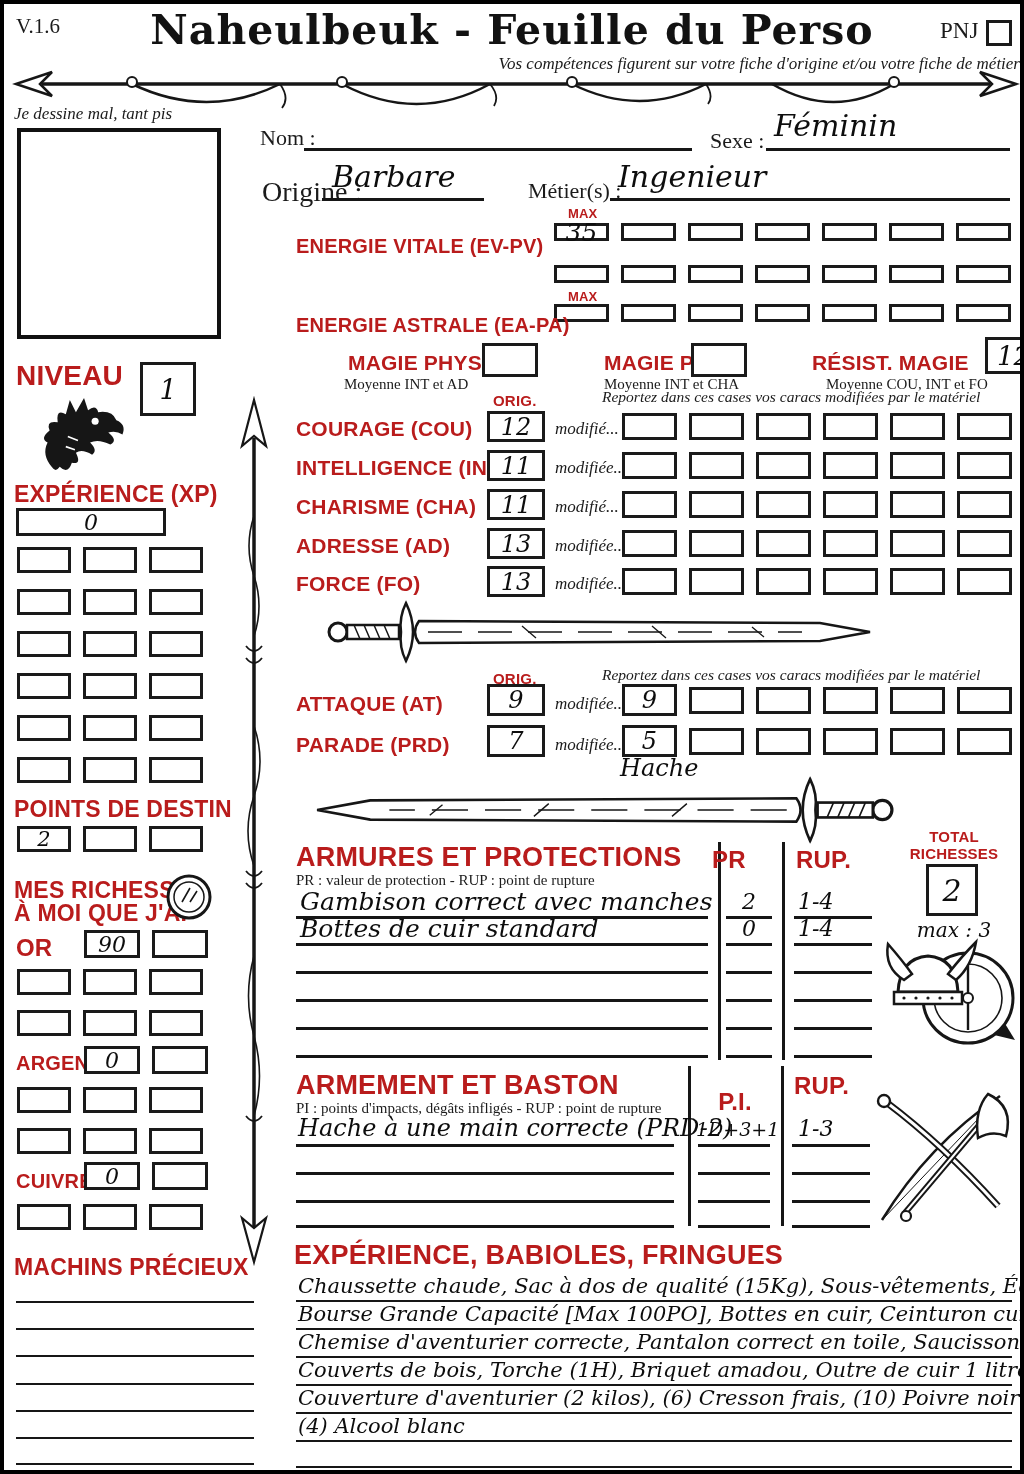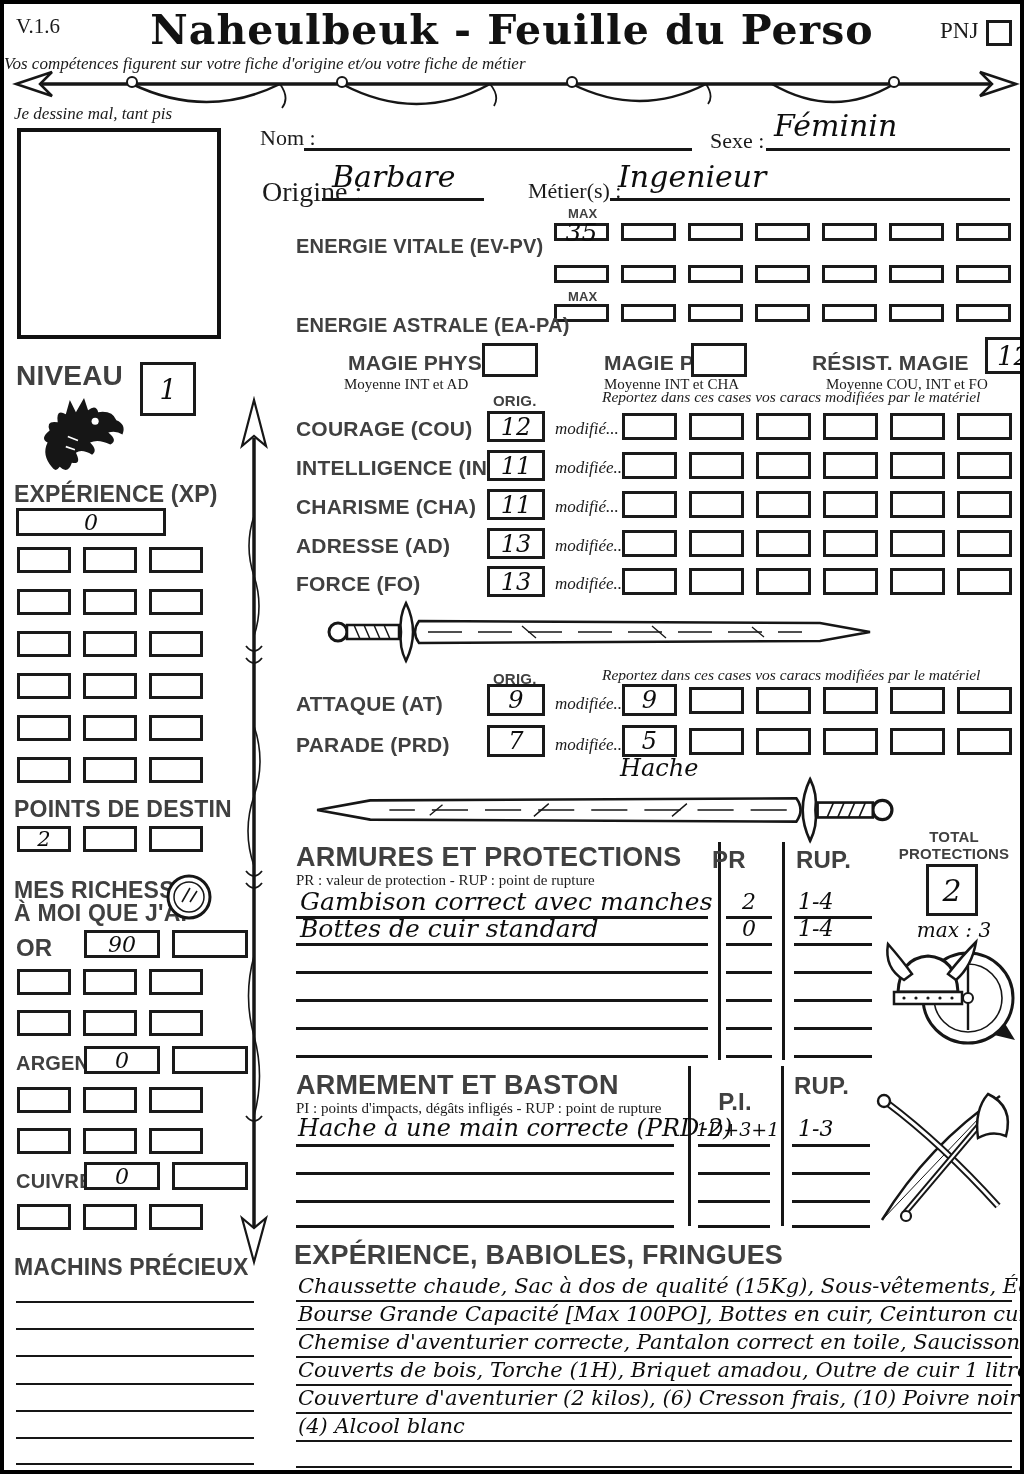--- a/index.html
+++ b/index.html
@@ -1,48 +1,48 @@
 <!DOCTYPE html>
 <html><head>
 <meta charset="utf-8">
 <style>
   html,body{margin:0;padding:0;background:#fff}
   #sheet{position:relative;width:1024px;height:1474px;background:#fff;border:4px solid #000;
          box-sizing:border-box;overflow:hidden;color:#151515}
   .abs{position:absolute}
   .lbl{position:absolute;font-family:"Liberation Sans",sans-serif;font-weight:bold;
-       letter-spacing:.2px;color:#404040;white-space:nowrap}
+       letter-spacing:.2px;color:#b91c1c;white-space:nowrap}
   .srf{position:absolute;font-family:"Liberation Serif",serif;color:#1b1b1b;white-space:nowrap}
   .it{position:absolute;font-family:"Liberation Serif",serif;font-style:italic;color:#1b1b1b;white-space:nowrap}
   .hw{font-family:"DejaVu Serif",serif;font-style:italic;font-weight:500;color:#0d0d0d;white-space:nowrap}
   .hwa{position:absolute}
   .bx{position:absolute;border:3px solid #1a1a1a;background:#fff;box-sizing:border-box;
       display:flex;align-items:center;justify-content:center}
   .rowf{position:absolute;display:flex;gap:12px}
   .cell{width:55px;height:27px;border:3px solid #1a1a1a;box-sizing:border-box;background:#fff;
         display:flex;align-items:center;justify-content:center;flex:0 0 auto}
   .cell.e{height:18px}
   .cell.s{width:54px;height:26px}
-  .cell.s2{width:76px;height:28px}
+  .cell.s2{width:56px;height:28px}
   .ul{position:absolute;height:0;border-bottom:3px solid #161616}
   .ul.thin{border-bottom-width:2px}
   .vline{position:absolute;width:3px;background:#161616}
   .ctr{text-align:center}
   svg{display:block}
 </style>
 </head>
 <body>
 
 <div id="sheet">
 
   <div class="srf" style="left:12px;top:10px;font-size:21px">V.1.6</div>
   <div class="abs" style="left:0;right:0;top:2px;text-align:center;font-family:'DejaVu Serif',serif;font-weight:bold;font-size:41px;letter-spacing:1px;color:#121212">Naheulbeuk - Feuille du Perso</div>
   <div class="srf" style="left:936px;top:14px;font-size:23px">PNJ</div>
   <div class="bx" style="left:982px;top:16px;width:26px;height:26px"></div>
-  <div class="it" style="left:0;right:0;top:50px;text-align:left;font-size:17px">Vos compétences figurent sur votre fiche d'origine et/ou votre fiche de métier</div>
+  <div class="it" style="left:0;right:0;top:50px;text-align:right;font-size:17px">Vos compétences figurent sur votre fiche d'origine et/ou votre fiche de métier</div>
 
   <div class="abs" style="left:8px;top:62px">
     <svg width="1008" height="48" viewBox="0 0 1008 48">
       <line x1="30" y1="18" x2="978" y2="18" stroke="#161616" stroke-width="3.5"></line>
       <path d="M4,18 L40,6 L28,18 L40,30 Z" fill="#fff" stroke="#161616" stroke-width="2.5"></path>
       <path d="M1004,18 L968,6 L980,18 L968,30 Z" fill="#fff" stroke="#161616" stroke-width="2.5"></path>
       <path d="M120,18 Q195,54 268,18" fill="none" stroke="#161616" stroke-width="2.5"></path>
       <path d="M330,18 Q405,58 478,18" fill="none" stroke="#161616" stroke-width="2.5"></path>
       <path d="M560,18 Q628,52 694,18" fill="none" stroke="#161616" stroke-width="2.5"></path>
       <path d="M760,18 Q822,54 882,18" fill="none" stroke="#161616" stroke-width="2.5"></path>
@@ -250,21 +250,21 @@
   </div>
 
   <div class="lbl" style="left:292px;top:838px;font-size:27px">ARMURES ET PROTECTIONS</div>
   <div class="srf" style="left:292px;top:868px;font-size:15px">PR : valeur de protection - RUP : point de rupture</div>
   <div class="vline" style="left:714px;top:838px;height:218px"></div>
   <div class="vline" style="left:778px;top:838px;height:218px"></div>
   <div class="lbl" style="left:708px;top:842px;font-size:24px">PR</div>
   <div class="lbl" style="left:792px;top:842px;font-size:24px">RUP.</div>
 
   <div class="lbl ctr" style="left:880px;top:824px;width:140px;font-size:15px">TOTAL</div>
-  <div class="lbl ctr" style="left:880px;top:841px;width:140px;font-size:15px">PROTECTIONS</div>
+  <div class="lbl ctr" style="left:880px;top:841px;width:140px;font-size:15px">RICHESSES</div>
   <div class="bx" style="left:922px;top:860px;width:52px;height:52px">
       <span class="hw" style="font-size:30px">2</span>
     </div>
   <div class="hw hwa ctr" style="left:880px;top:914px;width:140px;font-size:20px">max : 3</div>
 
   <div class="hw hwa" style="left:296px;top:883px;font-size:25px">Gambison correct avec manches</div>
   <div class="ul" style="left:292px;top:912px;width:412px"></div>
   <div class="hw hwa ctr" style="left:722px;top:885px;width:46px;font-size:22px">2</div>
   <div class="ul" style="left:722px;top:912px;width:46px"></div>
   <div class="hw hwa" style="left:794px;top:885px;font-size:22px">1-4</div>

